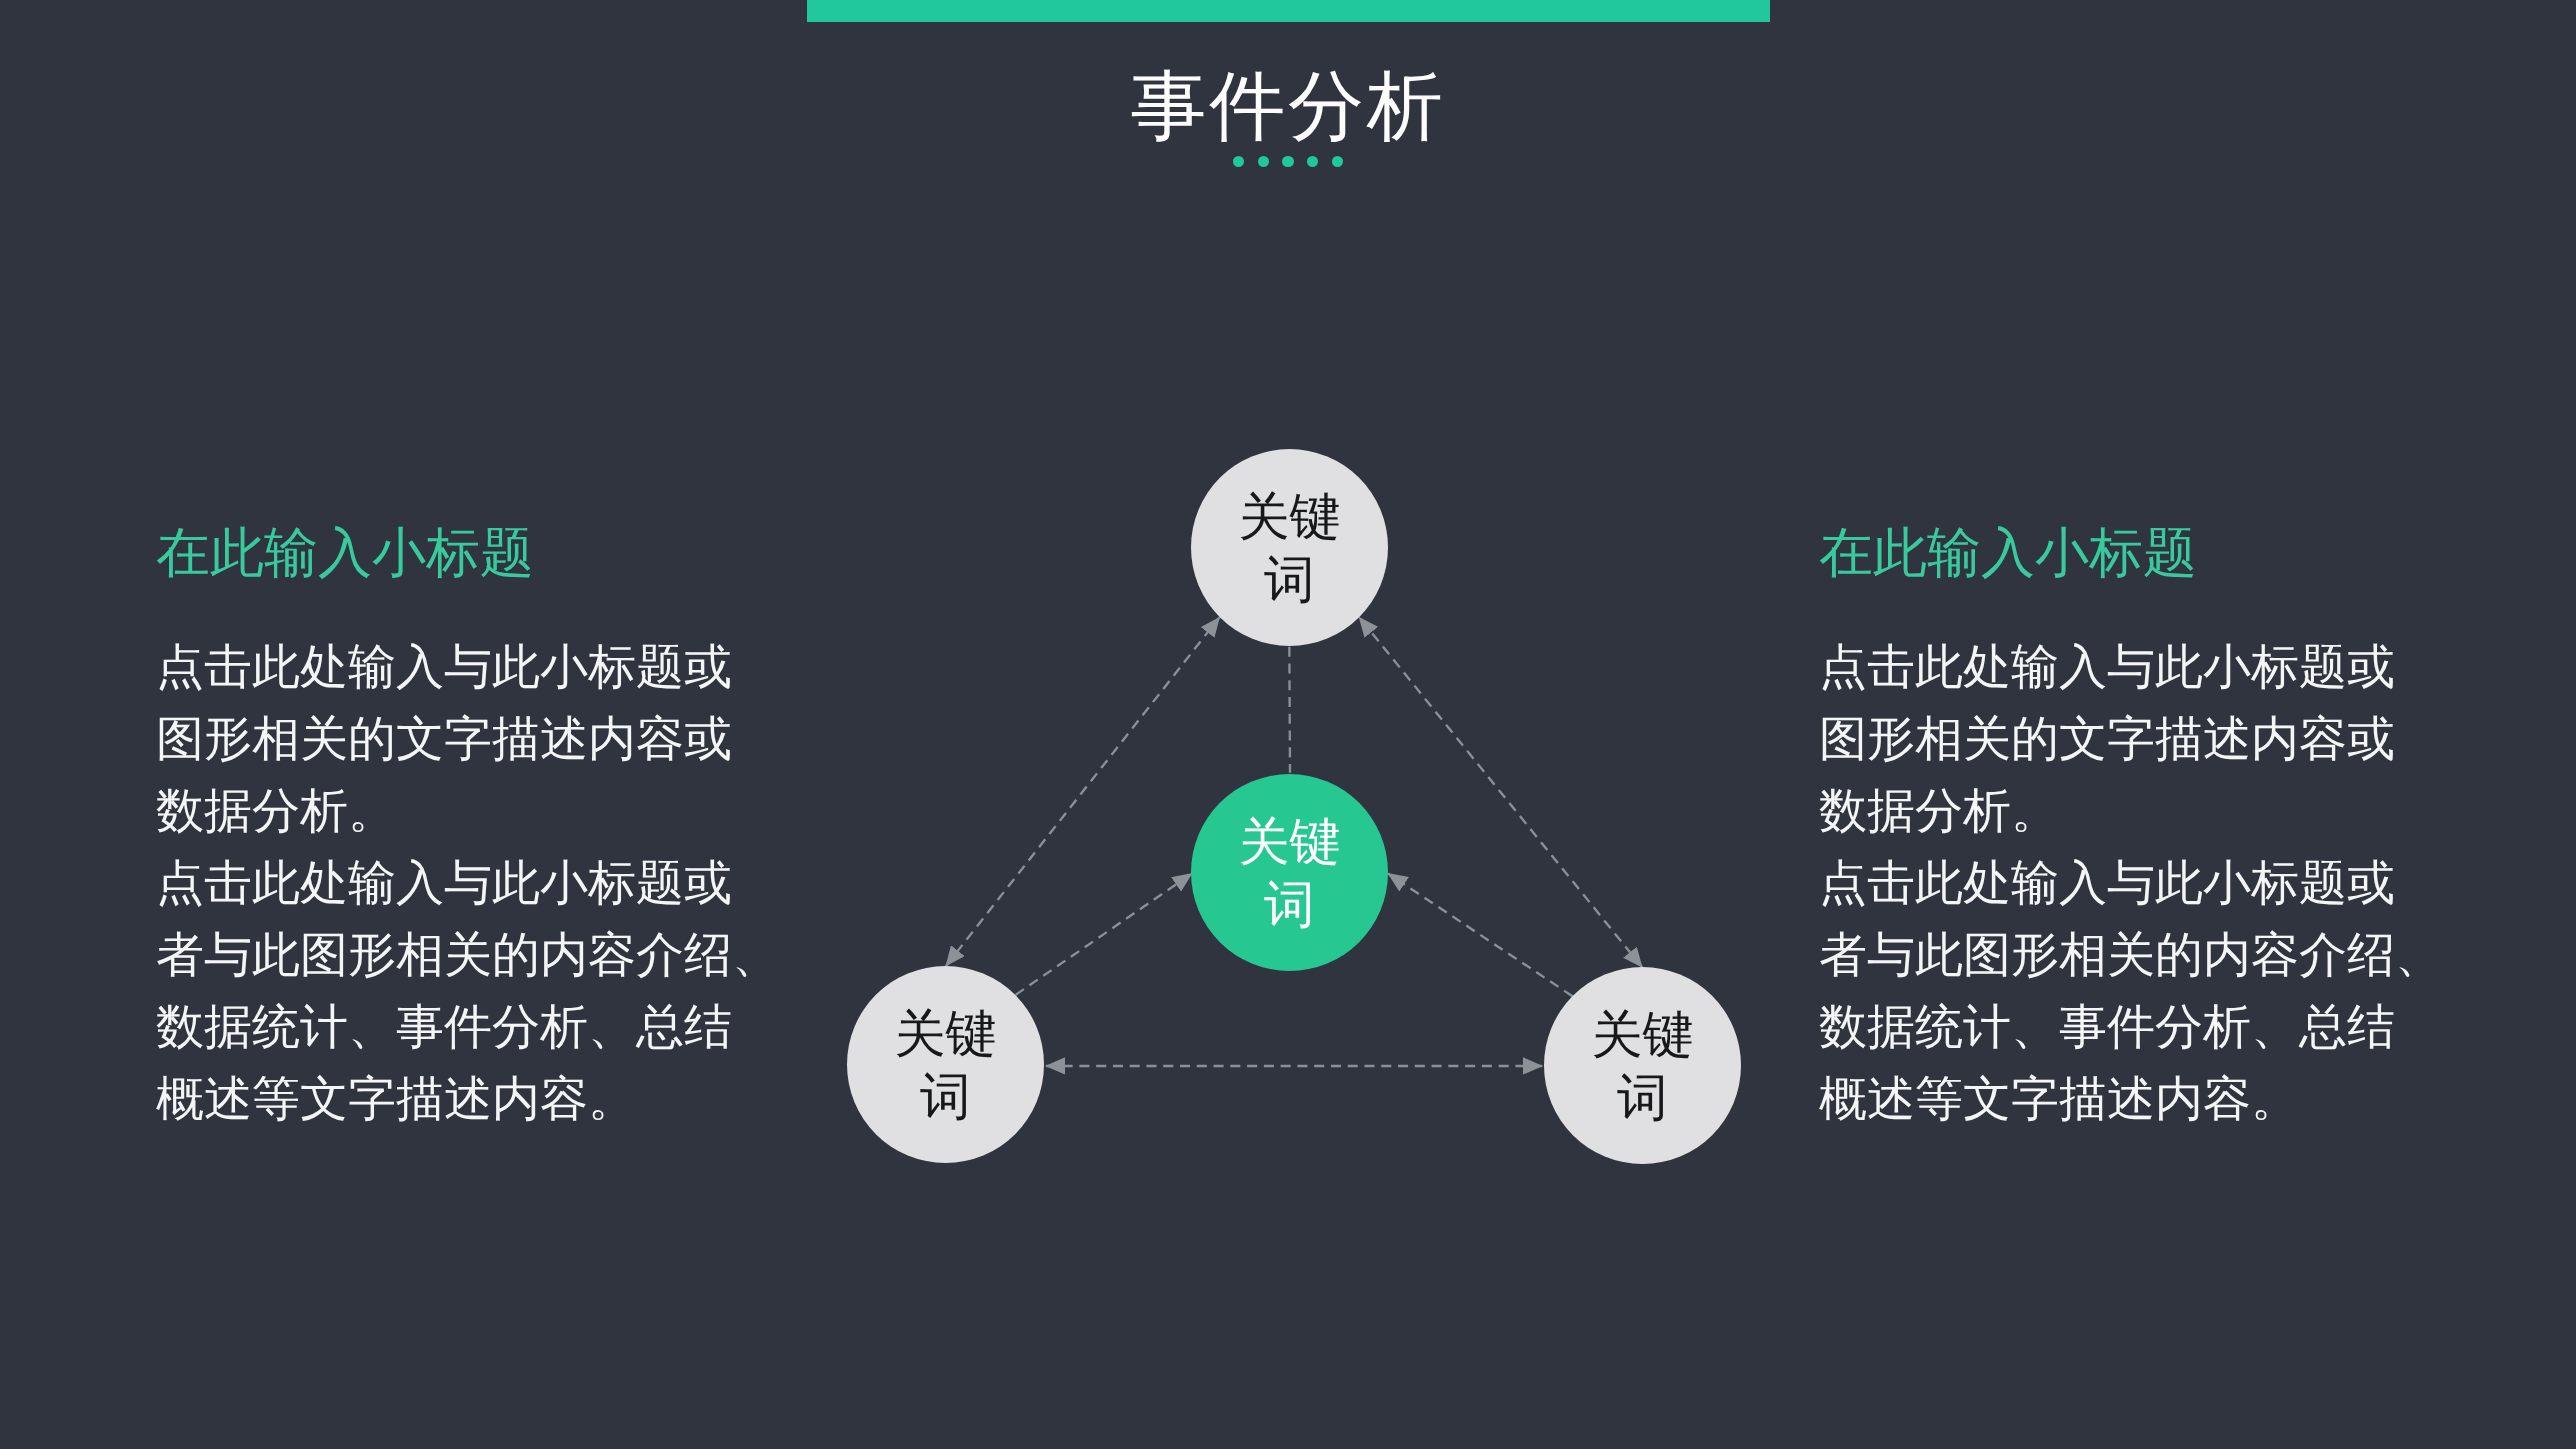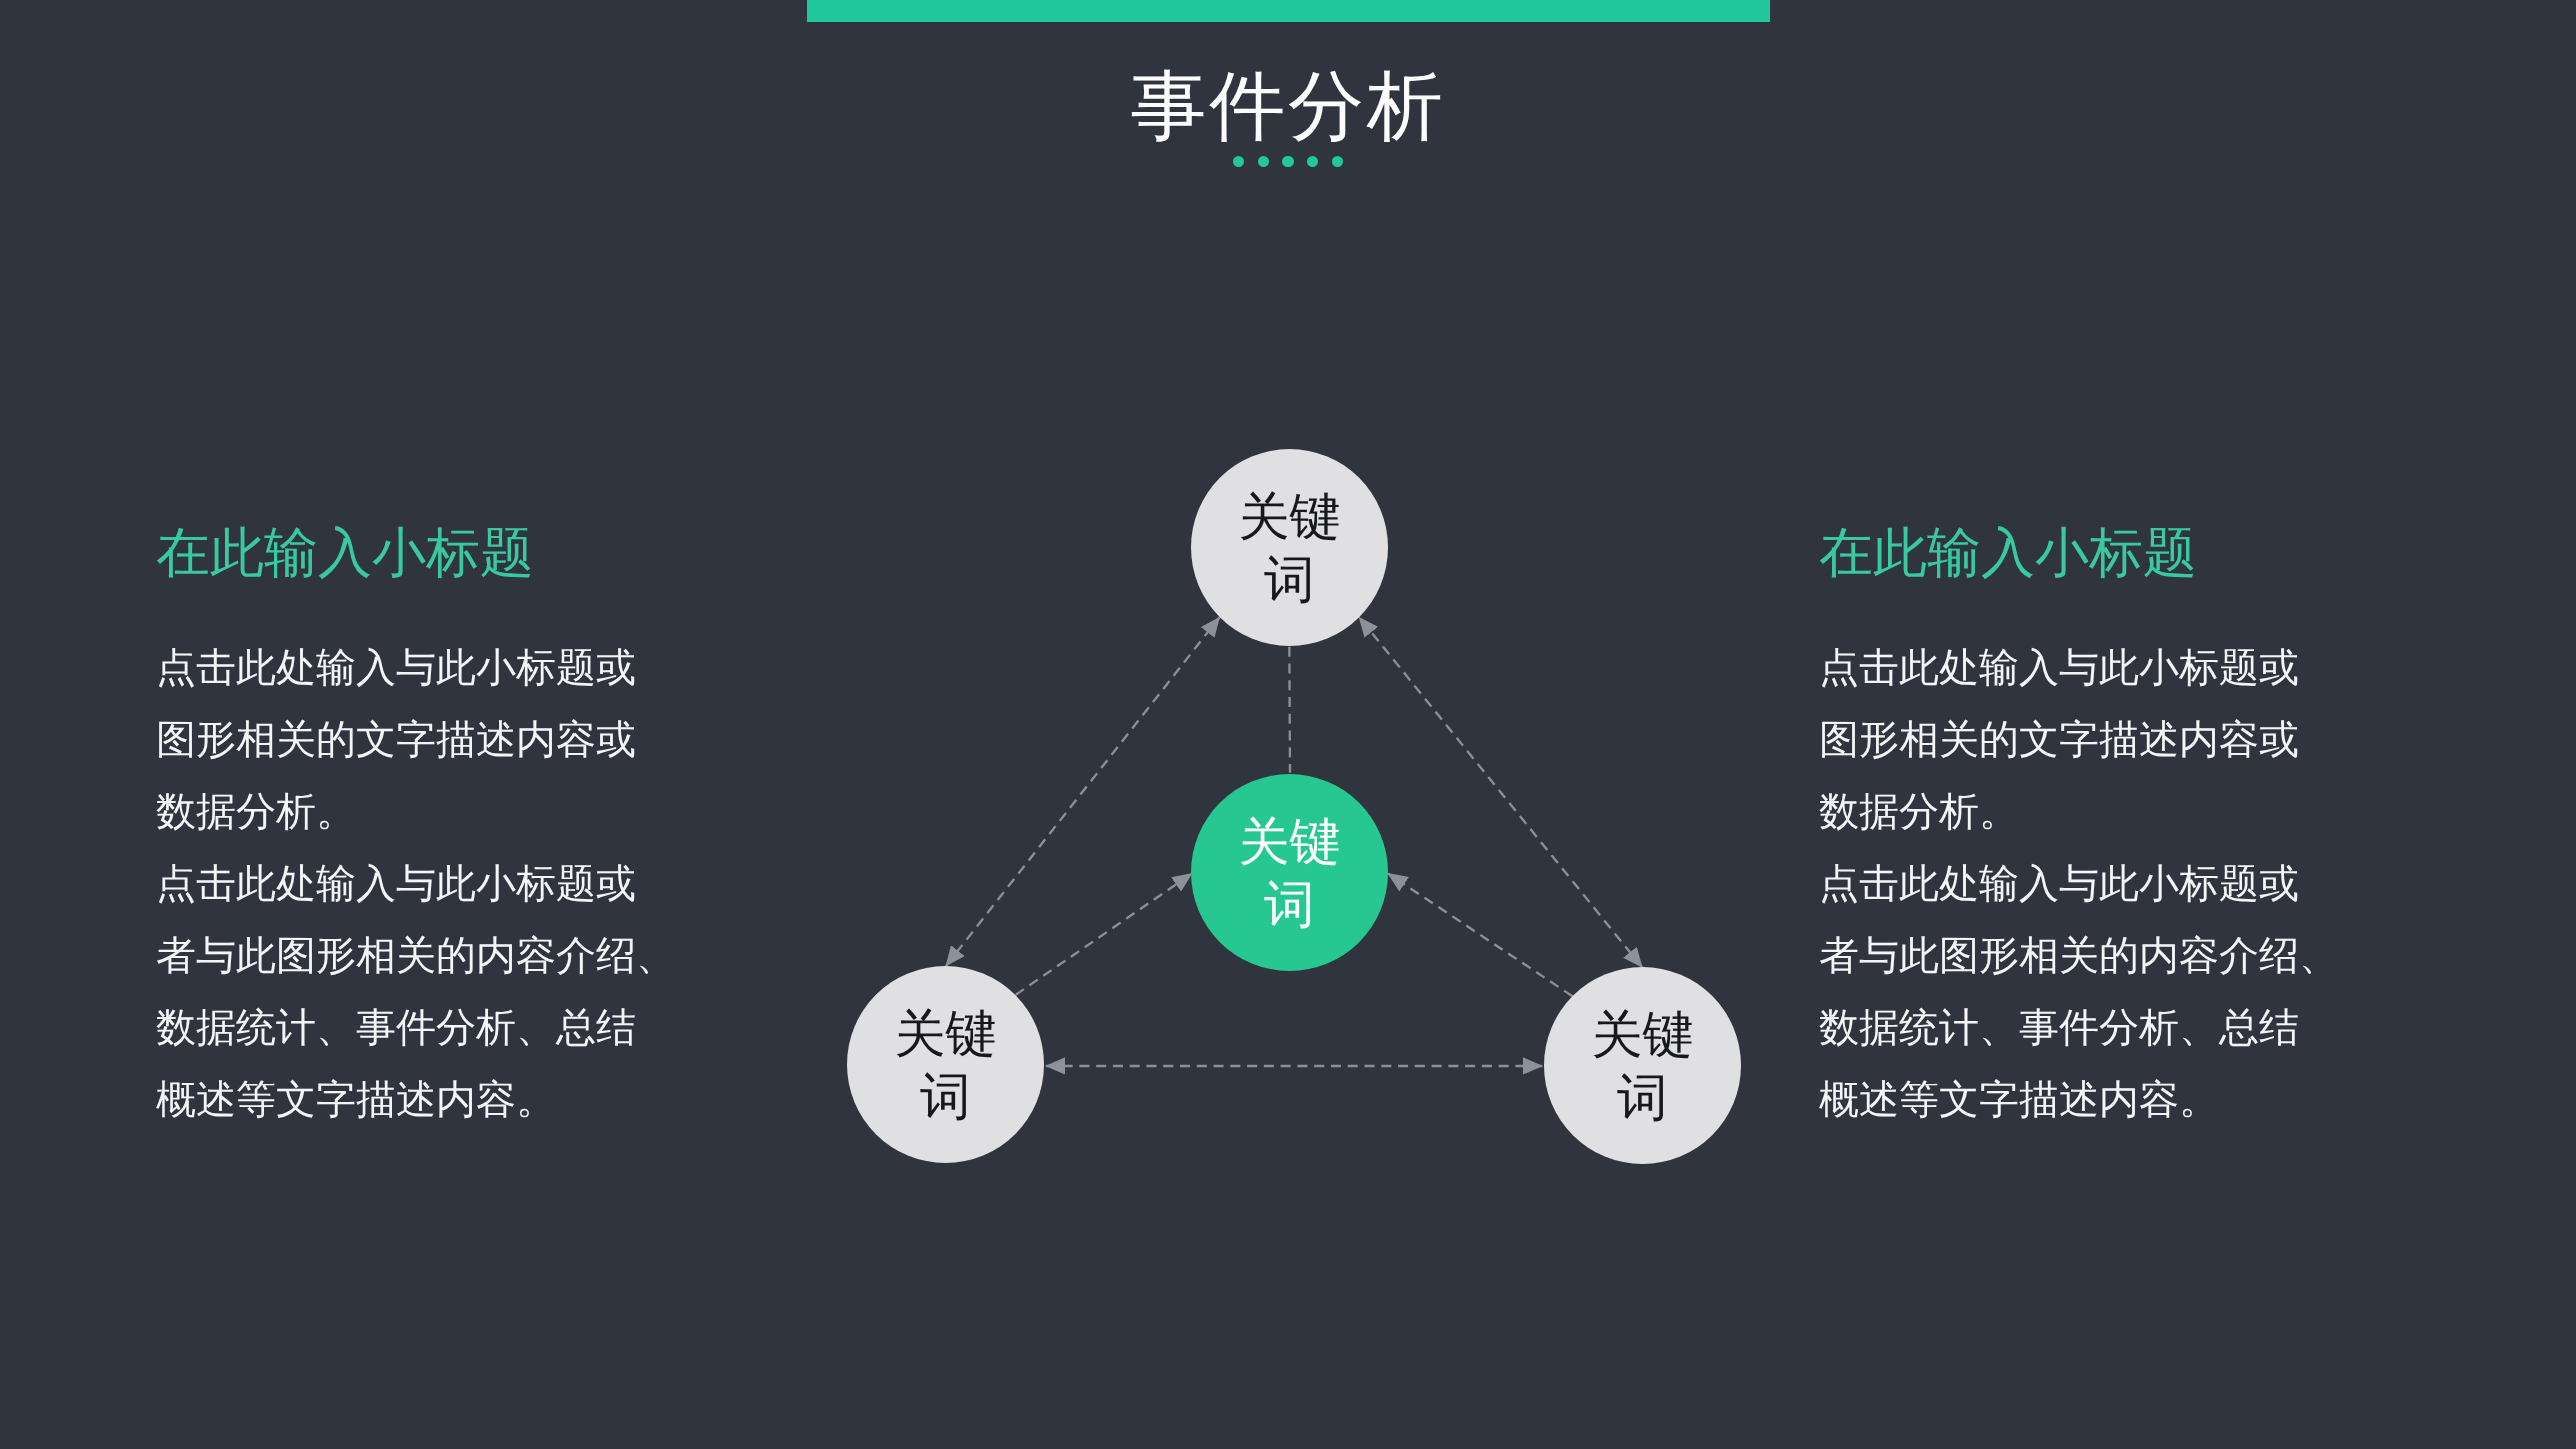--- a/index.html
+++ b/index.html
@@ -16,21 +16,21 @@
   .title{position:absolute;left:0;right:0;top:56px;text-align:center;
          font-size:76px;font-weight:400;color:var(--title-text);letter-spacing:2.7px;}
   .dots{position:absolute;left:0;right:0;top:156px;display:flex;justify-content:center;gap:13.4px;}
   .dot{width:11.4px;height:11.4px;border-radius:50%;background:var(--accent);}
 
   .panel{position:absolute;top:524px;width:657px;}
   .panel.left{left:156px;}
   .panel.right{left:1819px;}
   .subtitle{font-size:54px;font-weight:400;line-height:56px;color:var(--subtitle-green);}
   .body-text{margin-top:51px;color:var(--body-text);}
-  .body-line{font-size:40px;line-height:72px;white-space:nowrap;font-weight:400;}
+  .body-line{font-size:48px;line-height:72px;white-space:nowrap;font-weight:400;}
 
   .diagram{position:absolute;left:0;top:0;width:2576px;height:1449px;}
   .connector-layer{position:absolute;left:0;top:0;width:2576px;height:1449px;}
   .connector{stroke:var(--connector);stroke-width:3.5;stroke-dasharray:15 10;fill:none;}
   .arrowhead{fill:var(--arrow);}
 
   .node{position:absolute;width:197px;height:197px;border-radius:50%;
         display:flex;flex-direction:column;align-items:center;justify-content:center;}
   .node .label-line{font-size:51px;line-height:63px;font-weight:400;text-align:center;}
   .node.gray{background:var(--circle-gray);color:var(--circle-text-dark);}

